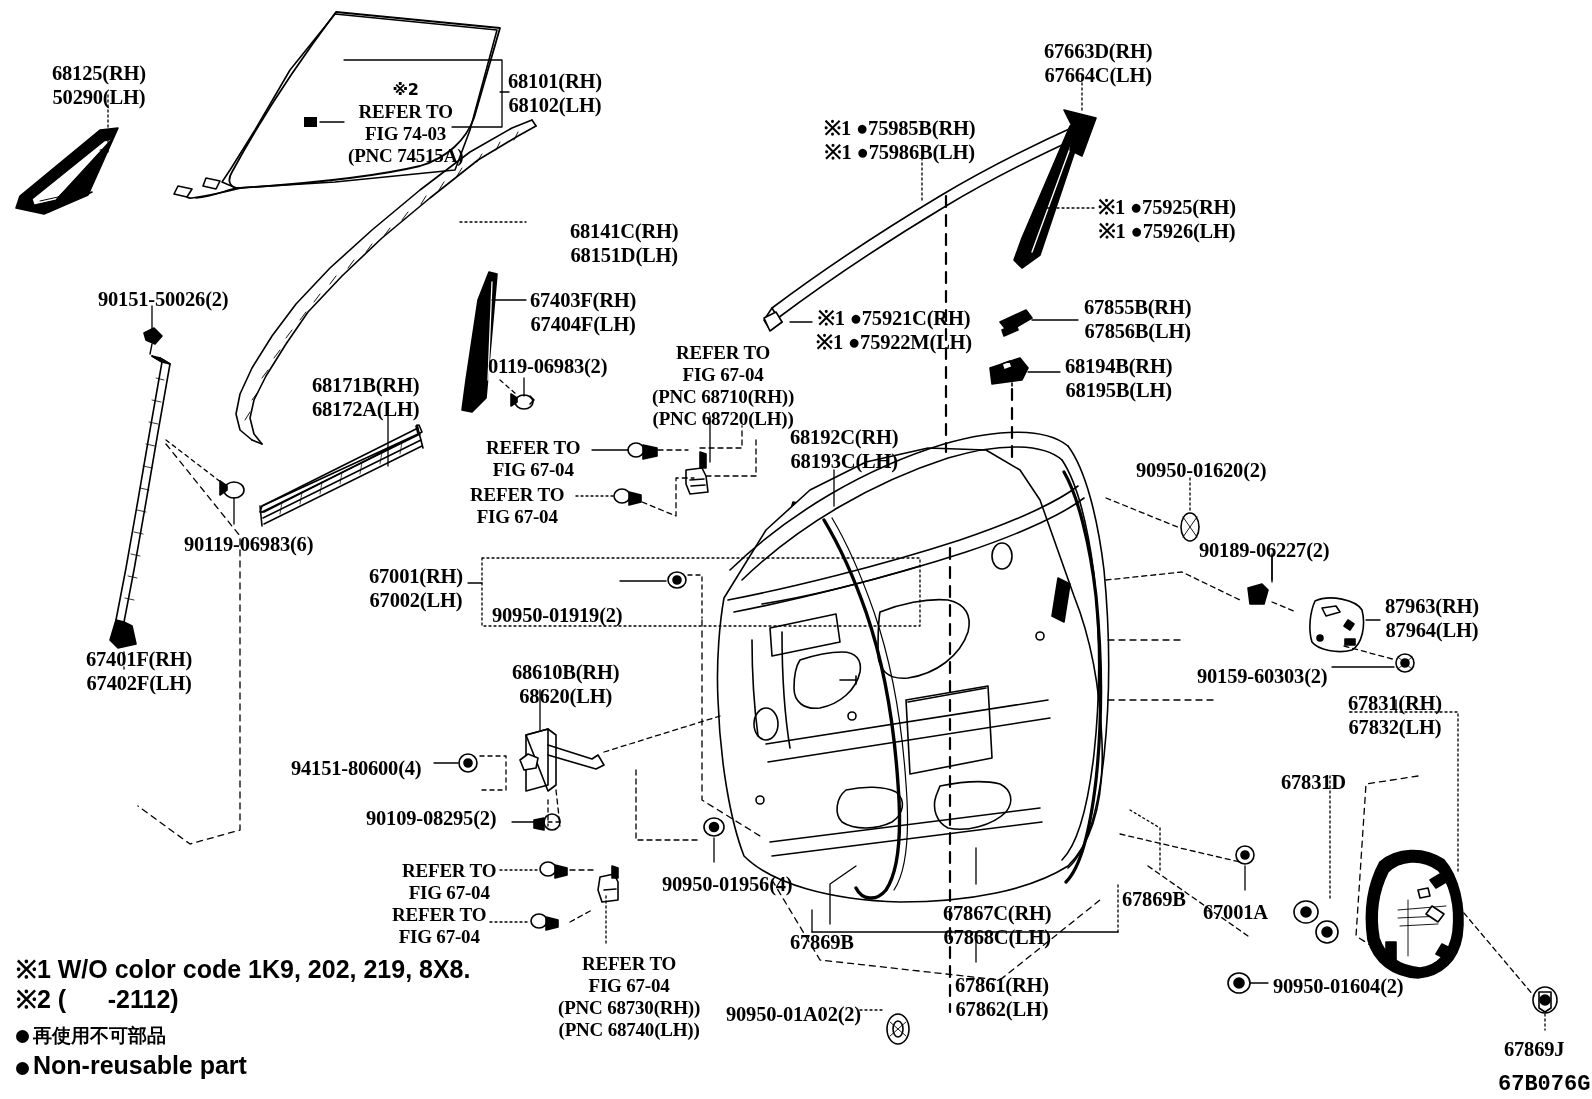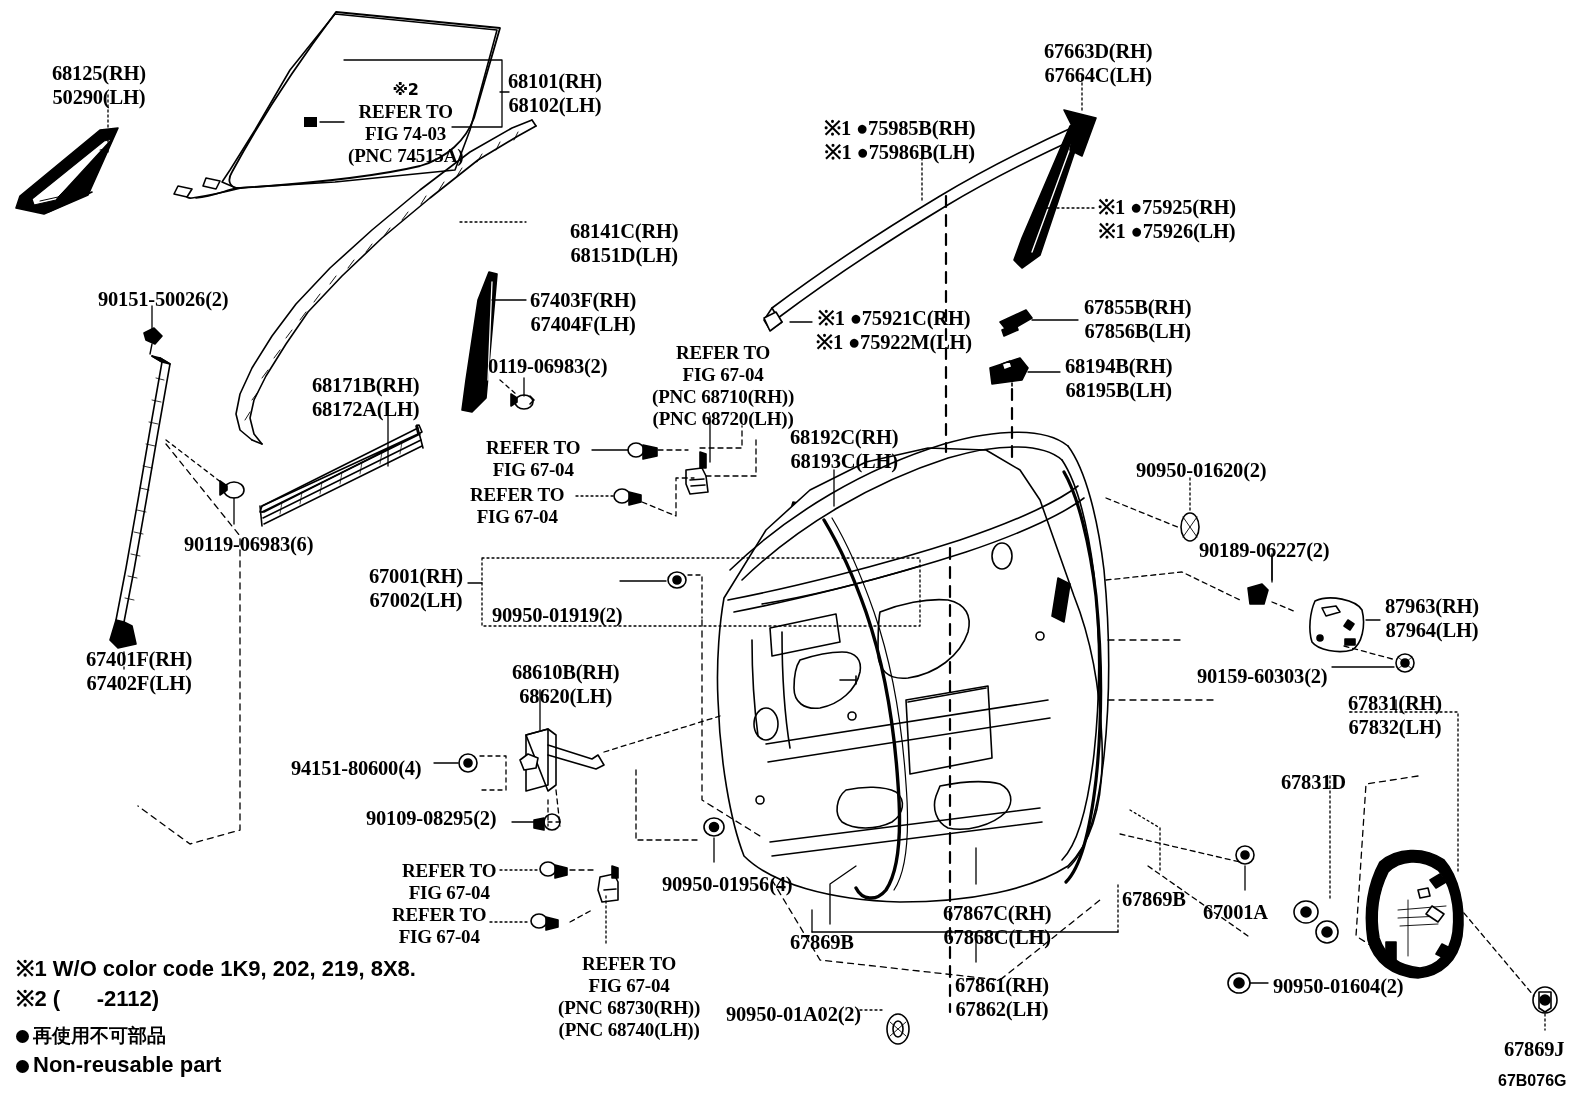--- a/index.html
+++ b/index.html
@@ -5,27 +5,27 @@
   html,body{margin:0;padding:0;background:#ffffff;}
   body{width:1592px;height:1099px;position:relative;overflow:hidden;
        font-family:"Liberation Serif",serif;color:#000;}
   #stage{position:absolute;left:0;top:0;width:1592px;height:1099px;}
   svg.art{position:absolute;left:0;top:0;width:1592px;height:1099px;overflow:visible;}
 
   .lbl{position:absolute;white-space:pre;font-family:"Liberation Serif",serif;
        font-weight:bold;font-size:20.5px;line-height:23.5px;letter-spacing:-0.2px;text-align:center;}
   .lbl.sm{font-size:19px;line-height:22px;}
   .note{position:absolute;white-space:pre;font-family:"Liberation Sans",sans-serif;
-        font-weight:bold;font-size:22px;line-height:22px;}
+        font-weight:bold;font-size:25px;line-height:22px;}
   .note.jp{font-family:"DejaVu Sans",sans-serif;font-weight:bold;font-size:19px;}
   .dot{display:inline-block;width:13px;height:13px;border-radius:50%;
        background:#000;vertical-align:-1px;margin-right:4px;}
   .stars{font-family:"DejaVu Sans",sans-serif;font-size:16px;font-weight:bold;}
-  .figcode{position:absolute;font-family:Liberation Sans, sans-serif;font-weight:bold;
-           font-size:16px;letter-spacing:0px;}
+  .figcode{position:absolute;font-family:Liberation Mono, monospace;font-weight:bold;
+           font-size:22px;letter-spacing:0px;}
 </style>
 </head>
 <body>
 
 <div id="stage">
 
   <svg class="art" viewBox="0 0 1592 1099">
     <g fill="none" stroke="#000" stroke-width="1.6" stroke-linecap="round" stroke-linejoin="round">
 
       <path d="M335,14 L497,30 L470,130 L455,170 L335,182 L236,188 L222,182 L230,170 L255,130 L290,70 Z" transform="translate(0,0)"></path>

